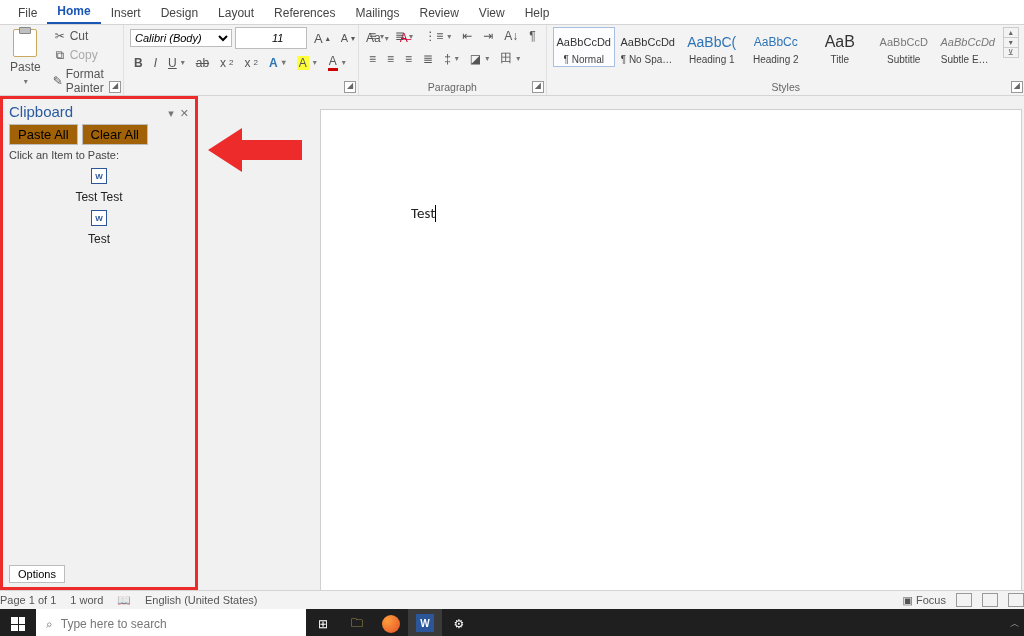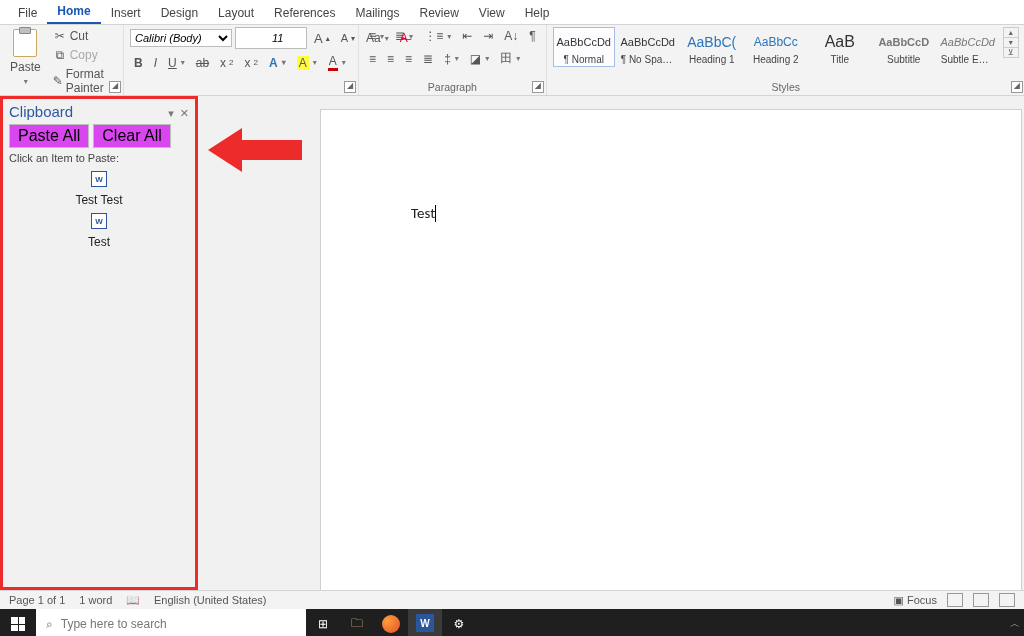--- a/index.html
+++ b/index.html
@@ -28,33 +28,33 @@
   .style-item .nm{font-size:10px;color:#444;white-space:nowrap;overflow:hidden;text-overflow:ellipsis;max-width:54px;}
   .style-item.sel{border-color:#a7bfe0;background:#fdfdff;}
   .gal-more{width:14px;display:flex;flex-direction:column;border:1px solid #ccc;}
   .gal-more span{flex:1;display:flex;align-items:center;justify-content:center;font-size:8px;color:#666;border-bottom:1px solid #ccc;cursor:pointer;}
   .gal-more span:last-child{border-bottom:none;}
   .workspace{display:flex;height:494px;background:#f1f1f1;}
   .clip-pane{width:198px;background:#f1f1f1;border:3px solid #ee2b2b;box-sizing:border-box;display:flex;flex-direction:column;position:relative;margin:0;}
   .clip-head{display:flex;align-items:center;justify-content:space-between;padding:4px 6px;color:#2a5aa0;font-size:15px;}
   .clip-head .ctrls span{color:#777;font-size:11px;margin-left:6px;cursor:pointer;}
   .clip-btns{display:flex;gap:4px;padding:0 6px 4px;}
-  .clip-btns button{font-size:16px;padding:2px 8px;background:#d946ef;border:1px solid #bdbdbd;cursor:pointer;}
+  .clip-btns button{font-size:13px;padding:2px 8px;background:#a16207;border:1px solid #bdbdbd;cursor:pointer;}
   .clip-hint{font-size:11px;color:#444;padding:0 6px 4px;}
   .clip-list{flex:1;padding:0 4px;}
   .clip-item{display:flex;align-items:center;gap:6px;padding:3px 2px;cursor:pointer;flex-direction:column;}
   .clip-item .ci{width:14px;height:14px;background:#fff;border:1px solid #2b579a;position:relative;}
   .clip-item .ci::after{content:"W";position:absolute;inset:0;color:#2b579a;font-size:8px;font-weight:bold;display:flex;align-items:center;justify-content:center;}
   .clip-opts{padding:4px 6px;}
   .clip-opts button{font-size:11px;padding:2px 8px;background:#fff;border:1px solid #bdbdbd;cursor:pointer;}
   .arrow{position:absolute;left:208px;top:128px;}
   .doc-area{flex:1;overflow:hidden;background:#f1f1f1;display:flex;justify-content:center;}
   .page{margin-top:14px;width:700px;min-height:900px;background:#fff;box-shadow:0 0 0 1px #cfcfcf;padding:94px 90px;box-sizing:border-box;font-family:Calibri,Arial,sans-serif;font-size:15px;position:relative;margin-left:120px;}
   .cursor{display:inline-block;width:0;height:17px;border-right:1px solid #000;vertical-align:text-bottom;}
-  .status{height:18px;background:#f3f3f3;border-top:1px solid #d4d4d4;display:flex;align-items:center;font-size:11px;color:#555;padding:0 9px;gap:14px;justify-content:space-between;}
+  .status{height:18px;background:#f3f3f3;border-top:1px solid #d4d4d4;display:flex;align-items:center;font-size:11px;color:#555;padding:0 0;gap:14px;justify-content:space-between;}
   .status .left{display:flex;gap:14px;align-items:center;}
   .status .right{display:flex;gap:10px;align-items:center;}
   .sq{width:14px;height:12px;border:1px solid #999;display:inline-block;}
   .taskbar{height:30px;background:#1f1f1f;display:flex;align-items:center;color:#fff;}
   .start{width:36px;height:30px;display:flex;align-items:center;justify-content:center;}
   .win{width:14px;height:14px;display:grid;grid-template-columns:1fr 1fr;grid-template-rows:1fr 1fr;gap:1px;}
   .win span{background:#fff;}
   .search{flex:0 0 250px;height:30px;background:#fff;color:#777;display:flex;align-items:center;gap:8px;padding:0 10px;}
   .ticon{width:34px;height:30px;display:flex;align-items:center;justify-content:center;}
   .ticon.active{background:#3a3a3a;border-bottom:2px solid #76b9ed;box-sizing:border-box;}
@@ -187,21 +187,21 @@
           </div>
           <div class="style-item">
             <div class="prev" style="color:#2e74b5;font-size:12px;">AaBbCc</div>
             <div class="nm">Heading 2</div>
           </div>
           <div class="style-item">
             <div class="prev" style="color:#333;font-size:16px;">AaB</div>
             <div class="nm">Title</div>
           </div>
           <div class="style-item">
-            <div class="prev" style="color:#777;font-size:11px;font-weight:bold;">AaBbCcD</div>
+            <div class="prev" style="color:#777;font-size:11px;">AaBbCcD</div>
             <div class="nm">Subtitle</div>
           </div>
           <div class="style-item">
             <div class="prev" style="color:#777;font-size:11px;font-style:italic;">AaBbCcDd</div>
             <div class="nm">Subtle Em...</div>
           </div>
         </div>
       <div class="gal-more">
           <span>▴</span>
           <span>▾</span>
@@ -228,20 +228,21 @@
     <div class="clip-list" id="cliplist">
         <div class="clip-item">
           <span class="ci"></span>
           <span>Test Test</span>
         </div>
         <div class="clip-item">
           <span class="ci"></span>
           <span>Test</span>
         </div>
       </div>
+    <div class="clip-opts"><button>Options</button></div>
   </div>
 
   <svg class="arrow" width="94" height="44">
     <polygon points="0,22 34,0 34,12 94,12 94,32 34,32 34,44" fill="#ee2b2b"></polygon>
   </svg>
 
   <div class="doc-area">
     <div class="page">
       <span>Test</span><span class="cursor"></span>
     </div>

